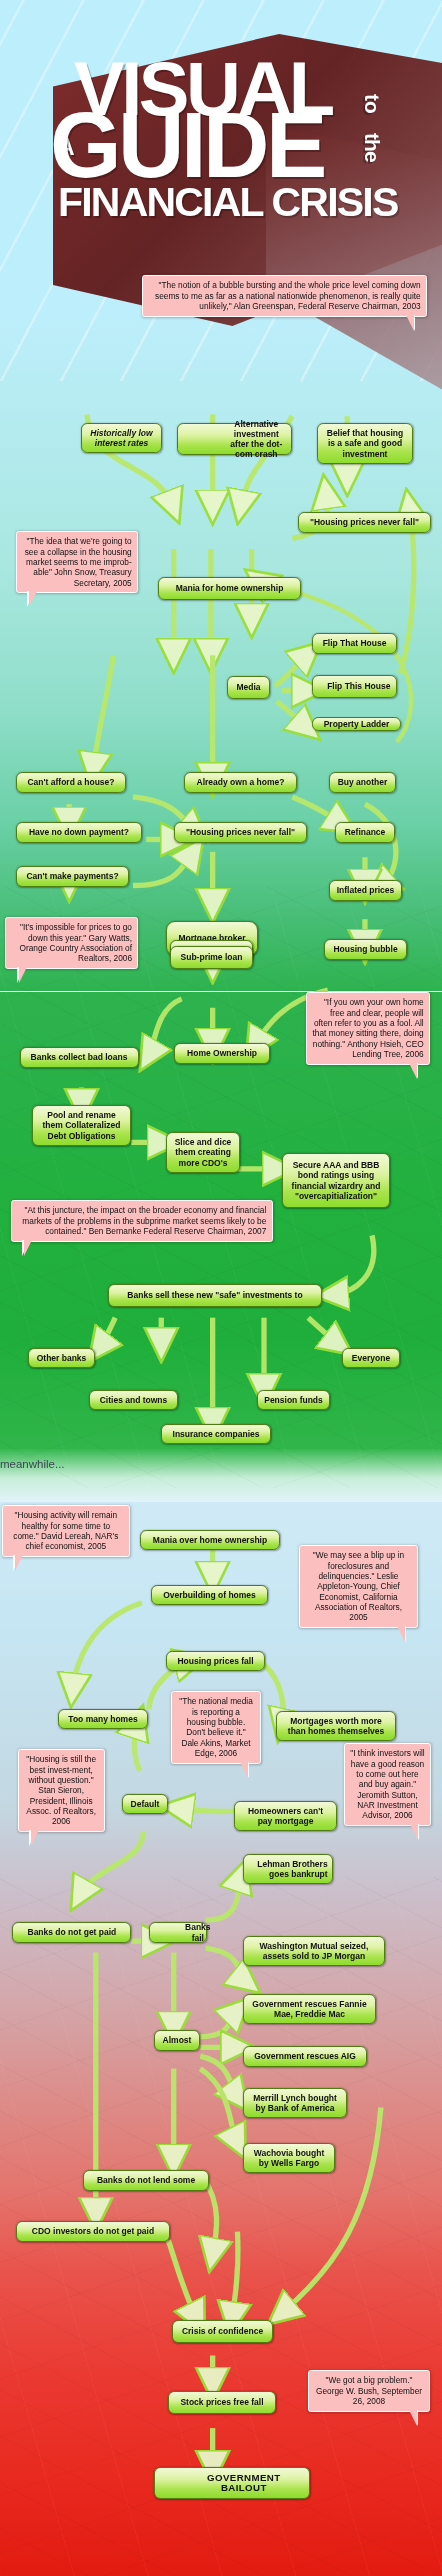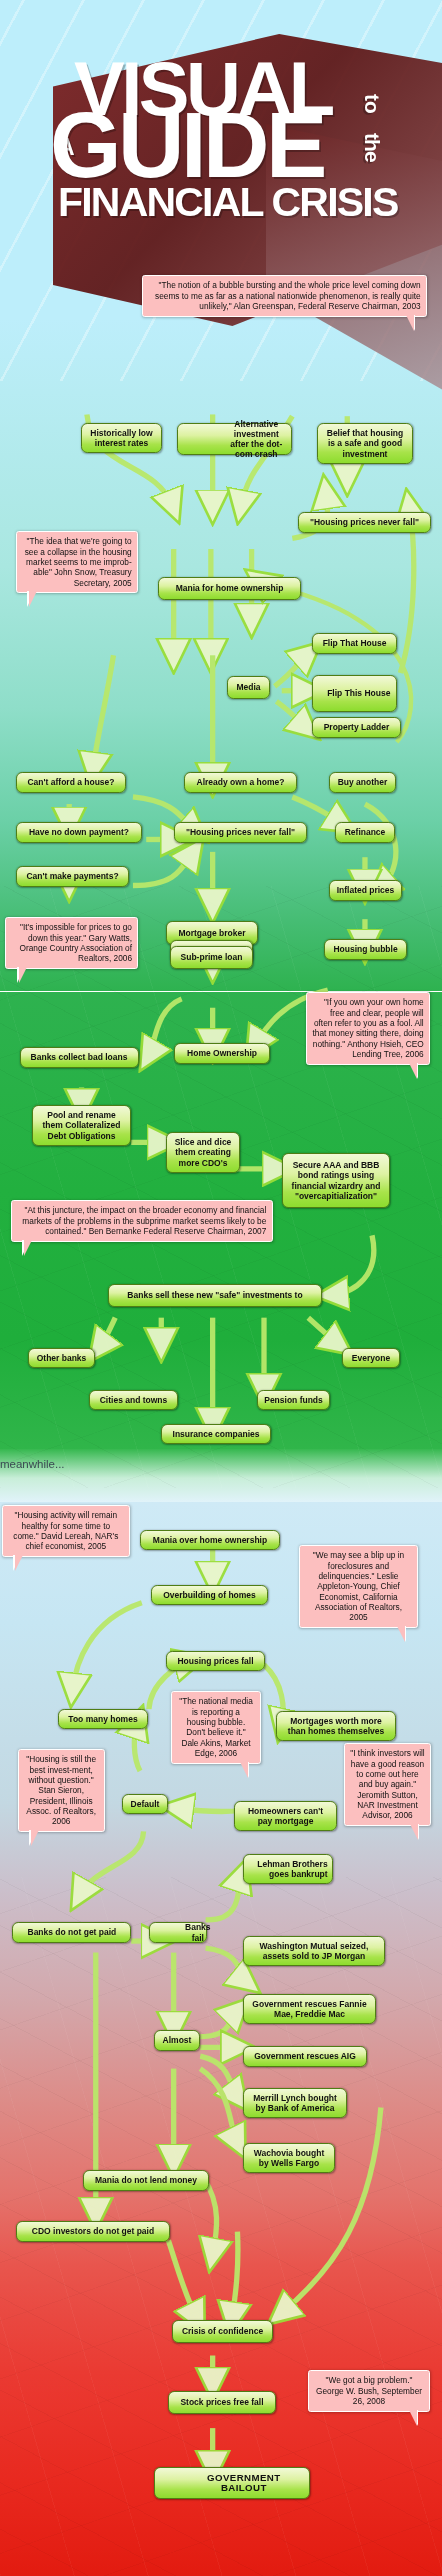--- a/index.html
+++ b/index.html
@@ -249,44 +249,44 @@
   <div class="quote ctr" id="q-sutton" style="left:344px;top:1743px;width:87px;">
     <span>"I think investors will have a good reason to come out here and buy again." Jeromith Sutton, NAR Investment Advisor, 2006</span>
     <span class="tail tail-br"></span>
   </div>
 
   <div class="quote ctr" id="q-bush" style="left:308px;top:2370px;width:122px;">
     <span>"We got a big problem." George W. Bush, September 26, 2008</span>
     <span class="tail tail-br"></span>
   </div>
 
-  <div class="node" style="left:81px;top:423px;width:81px;height:30px;">Historically low interest rates</div>
+  <div class="node" style="left:81px;top:423px;width:81px;height:30px;font-style:italic;">Historically low interest rates</div>
   <div class="node" style="left:177px;top:423px;width:115px;height:32px;padding-left:48px;">Alternative investment after the dot-com crash</div>
   <div class="node" style="left:317px;top:423px;width:96px;height:41px;">Belief that housing is a safe and good investment</div>
 
   <div class="node" style="left:298px;top:512px;width:133px;height:21px;">"Housing prices never fall"</div>
   <div class="node" style="left:158px;top:577px;width:143px;height:23px;">Mania for home ownership</div>
 
   <div class="node" style="left:312px;top:633px;width:85px;height:21px;">Flip That House</div>
   <div class="node" style="left:227px;top:676px;width:43px;height:23px;">Media</div>
-  <div class="node" style="left:312px;top:675px;width:85px;height:37px;padding-left:13px;">Flip This House</div>
-  <div class="node" style="left:312px;top:717px;width:89px;height:21px;">Property Ladder</div>
+  <div class="node" style="left:312px;top:675px;width:85px;height:23px;padding-left:13px;">Flip This House</div>
+  <div class="node" style="left:312px;top:717px;width:89px;height:14px;">Property Ladder</div>
 
   <div class="node" style="left:16px;top:772px;width:110px;height:21px;">Can't afford a house?</div>
   <div class="node" style="left:184px;top:772px;width:113px;height:21px;">Already own a home?</div>
   <div class="node" style="left:329px;top:772px;width:67px;height:21px;">Buy another</div>
 
   <div class="node" style="left:16px;top:822px;width:126px;height:21px;">Have no down payment?</div>
   <div class="node" style="left:174px;top:822px;width:133px;height:21px;">"Housing prices never fall"</div>
   <div class="node" style="left:335px;top:822px;width:60px;height:21px;">Refinance</div>
 
   <div class="node" style="left:16px;top:866px;width:113px;height:21px;">Can't make payments?</div>
   <div class="node" style="left:329px;top:880px;width:73px;height:21px;">Inflated prices</div>
 
-  <div class="node" style="left:166px;top:921px;width:92px;height:24px;">Mortgage broker</div>
+  <div class="node" style="left:166px;top:921px;width:92px;height:35px;border-radius:9px;">Mortgage broker</div>
   <div class="node" style="left:170px;top:940px;width:83px;height:23px;" hidden="">Sub-prime loan</div>
 
   <div class="node" style="left:170px;top:946px;width:83px;height:23px;">Sub-prime loan</div>
   <div class="node" style="left:324px;top:939px;width:83px;height:21px;">Housing bubble</div>
   <div class="node" style="left:174px;top:1043px;width:96px;height:21px;">Home Ownership</div>
   <div class="node" style="left:19.5px;top:1047px;width:119px;height:21px;">Banks collect bad loans</div>
 
   <div class="node" style="left:32px;top:1105px;width:99px;height:41px;">Pool and rename them Collateralized Debt Obligations</div>
   <div class="node" style="left:166px;top:1132px;width:74px;height:41px;">Slice and dice them creating more CDO's</div>
   <div class="node" style="left:282px;top:1153px;width:108px;height:55px;">Secure AAA and BBB bond ratings using financial wizardry and "overcapitialization"</div>
@@ -311,21 +311,21 @@
 
   <div class="node" style="left:12.4px;top:1922px;width:119px;height:21px;">Banks do not get paid</div>
   <div class="node" style="left:149px;top:1922px;width:58px;height:21px;padding-left:44px;">Banks fail</div>
   <div class="node" style="left:243px;top:1854px;width:90px;height:30px;text-align:right;">Lehman Brothers goes bankrupt</div>
   <div class="node" style="left:243px;top:1936px;width:142px;height:30px;">Washington Mutual seized, assets sold to JP Morgan</div>
   <div class="node" style="left:243px;top:1994px;width:133px;height:30px;">Government rescues Fannie Mae, Freddie Mac</div>
   <div class="node" style="left:154px;top:2030px;width:46px;height:21px;">Almost</div>
   <div class="node" style="left:243px;top:2046px;width:124px;height:21px;">Government rescues AIG</div>
   <div class="node" style="left:243px;top:2088px;width:104px;height:30px;">Merrill Lynch bought by Bank of America</div>
   <div class="node" style="left:243px;top:2143px;width:92px;height:30px;">Wachovia bought by Wells Fargo</div>
-  <div class="node" style="left:83px;top:2170px;width:126px;height:21px;">Mania do not lend money</div>
+  <div class="node" style="left:83px;top:2170px;width:126px;height:21px;">Banks do not lend some</div>
   <div class="node" style="left:16px;top:2221px;width:154px;height:21px;">CDO investors do not get paid</div>
 
   <div class="node" style="left:172px;top:2320px;width:101px;height:23px;">Crisis of confidence</div>
   <div class="node" style="left:168px;top:2391px;width:108px;height:23px;">Stock prices free fall</div>
   <div class="node bold" style="left:154px;top:2467px;width:156px;height:32px;padding-left:28px;">GOVERNMENT BAILOUT</div>
 
 
 </div>
 
 

